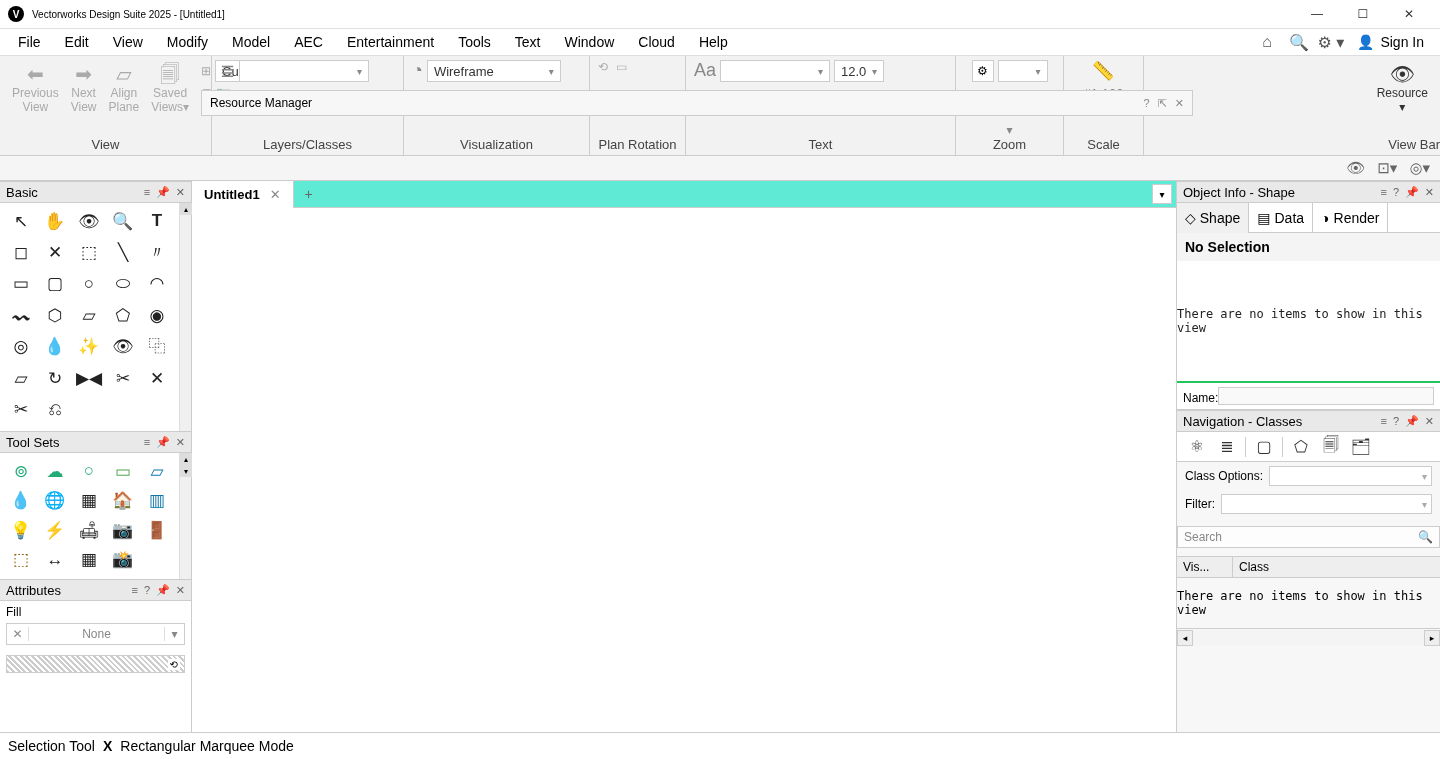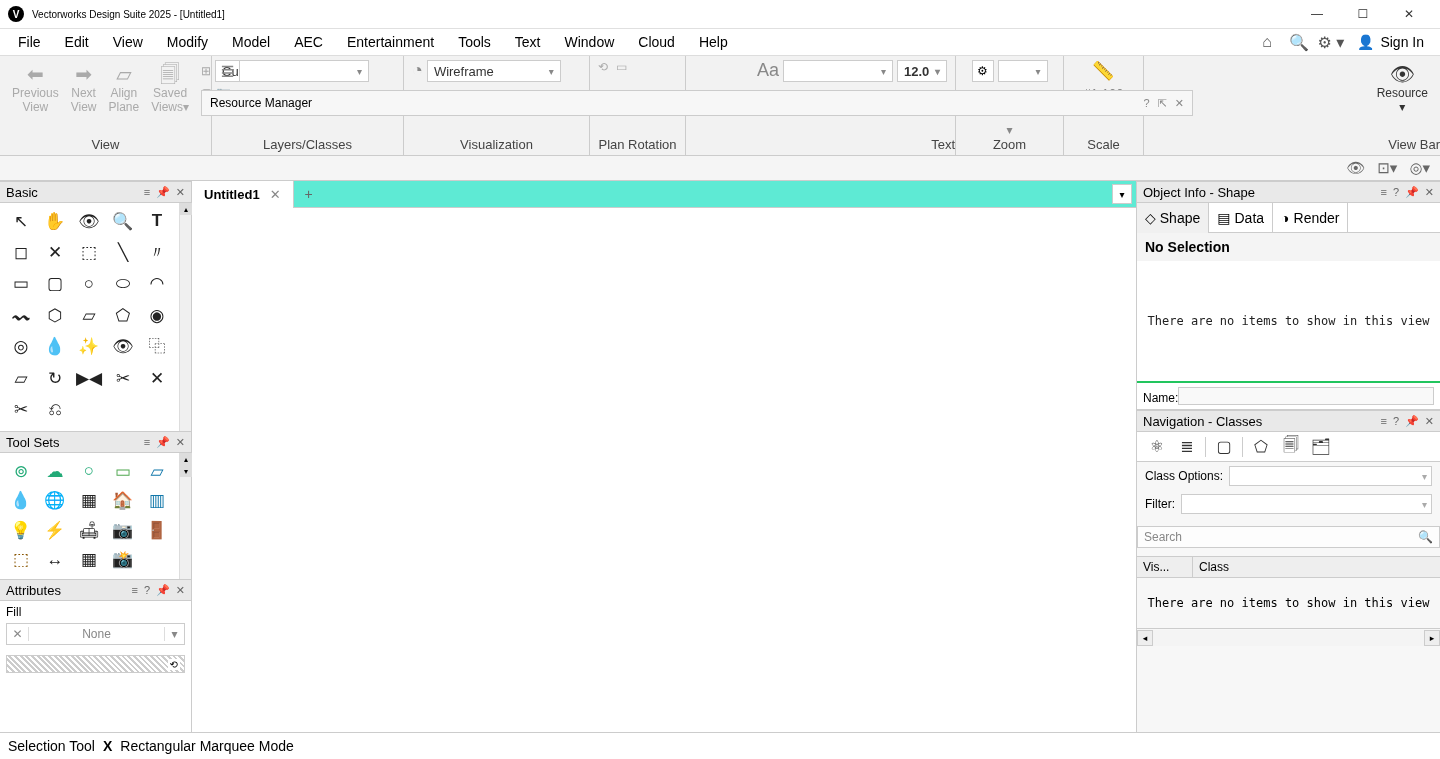--- a/index.html
+++ b/index.html
@@ -44,21 +44,21 @@
 .hatched { height:18px; margin-top:10px; background: repeating-linear-gradient(45deg,#ccc,#ccc 2px,#fff 2px,#fff 4px); border:1px solid #ccc; display:flex; align-items:center; justify-content:flex-end; padding-right:4px; font-size:10px;}
 
 .canvas-col { flex:1; display:flex; flex-direction:column;}
 .doc-tabs { height:27px; background:#5eead4; border-bottom:1px solid #ccc; display:flex; align-items:center;}
 .doc-tab { height:27px; display:flex; align-items:center; padding:0 12px; background:#fff; border-right:1px solid #ccc; gap:10px; font-size:13px; font-weight:bold;}
 .doc-tab .tab-close { color:#888; font-weight:normal;}
 .doc-tab-add { width:30px; text-align:center; color:#666; font-size:14px;}
 .doc-tabs .tabs-dd { margin-left:auto; width:20px; height:20px; border:1px solid #ccc; margin-right:4px; background:#fff; display:flex; align-items:center; justify-content:center; font-size:10px;}
 .canvas { flex:1; background:#fff;}
 
-.right-col { width: 304px; border-left:1px solid #ccc; display:flex; flex-direction:column; background:#f7f7f7;}
+.right-col { width: 264px; border-left:1px solid #ccc; display:flex; flex-direction:column; background:#f7f7f7;}
 .oi-tabs { height:30px; display:flex; align-items:center; border-bottom:1px solid #ccc; background:#fff;}
 .oi-tab { display:flex; align-items:center; gap:4px; padding:0 8px; height:30px; font-size:14px; border-right:1px solid #ccc;}
 .oi-tab.active { background:#f0f0f0;}
 .oi-body { background:#fff; border-bottom:1px solid #ccc;}
 .oi-body .oi-head { font-weight:bold; padding:6px 8px; background:#f4f4f4; font-size:14px;}
 .oi-body .oi-msg { height:120px; display:flex; align-items:center; justify-content:center; font-family:monospace; font-size:12px; color:#222;}
 .oi-name-row { display:flex; align-items:flex-end; padding:4px 6px; border-top:2px solid #22c55e; font-family:monospace; font-size:12px;}
 .oi-name-row input { flex:1; height:18px; border:1px solid #ccc; background:#f9f9f9;}
 
 .nav-toolbar { height:30px; display:flex; align-items:center; gap:6px; padding:0 8px; background:#fff; border-bottom:1px solid #ccc; font-size:16px; color:#333;}
@@ -182,25 +182,25 @@
   </div>
 
   <div class="ribbon-group" style="width:96px;">
     <div class="group-body" style="color:#aaa; gap:8px;">
       <div>⟲</div>
       <div>▭</div>
     </div>
     <div class="group-label">Plan Rotation</div>
   </div>
 
-  <div class="ribbon-group" style="width:270px;align-items:flex-end;">
+  <div class="ribbon-group" style="width:270px;">
     <div class="group-body">
       <div style="font-size:18px;color:#888;">Aa</div>
       <div class="ribbon-dropdown" style="width:110px;"></div>
-      <div class="ribbon-dropdown" style="width:50px;font-weight:bold;">
+      <div class="ribbon-dropdown" style="width:50px;">
         <span>12.0</span>
       </div>
     </div>
     <div class="group-label">Text</div>
   </div>
 
   <div class="ribbon-group" style="width:108px;">
     <div class="group-body" style="justify-content:center;">
       <div style="width:22px;height:22px;border:1px solid #ccc;background:#fff;display:flex;align-items:center;justify-content:center;">⚙</div>
       <div class="ribbon-dropdown" style="width:50px;"></div>

